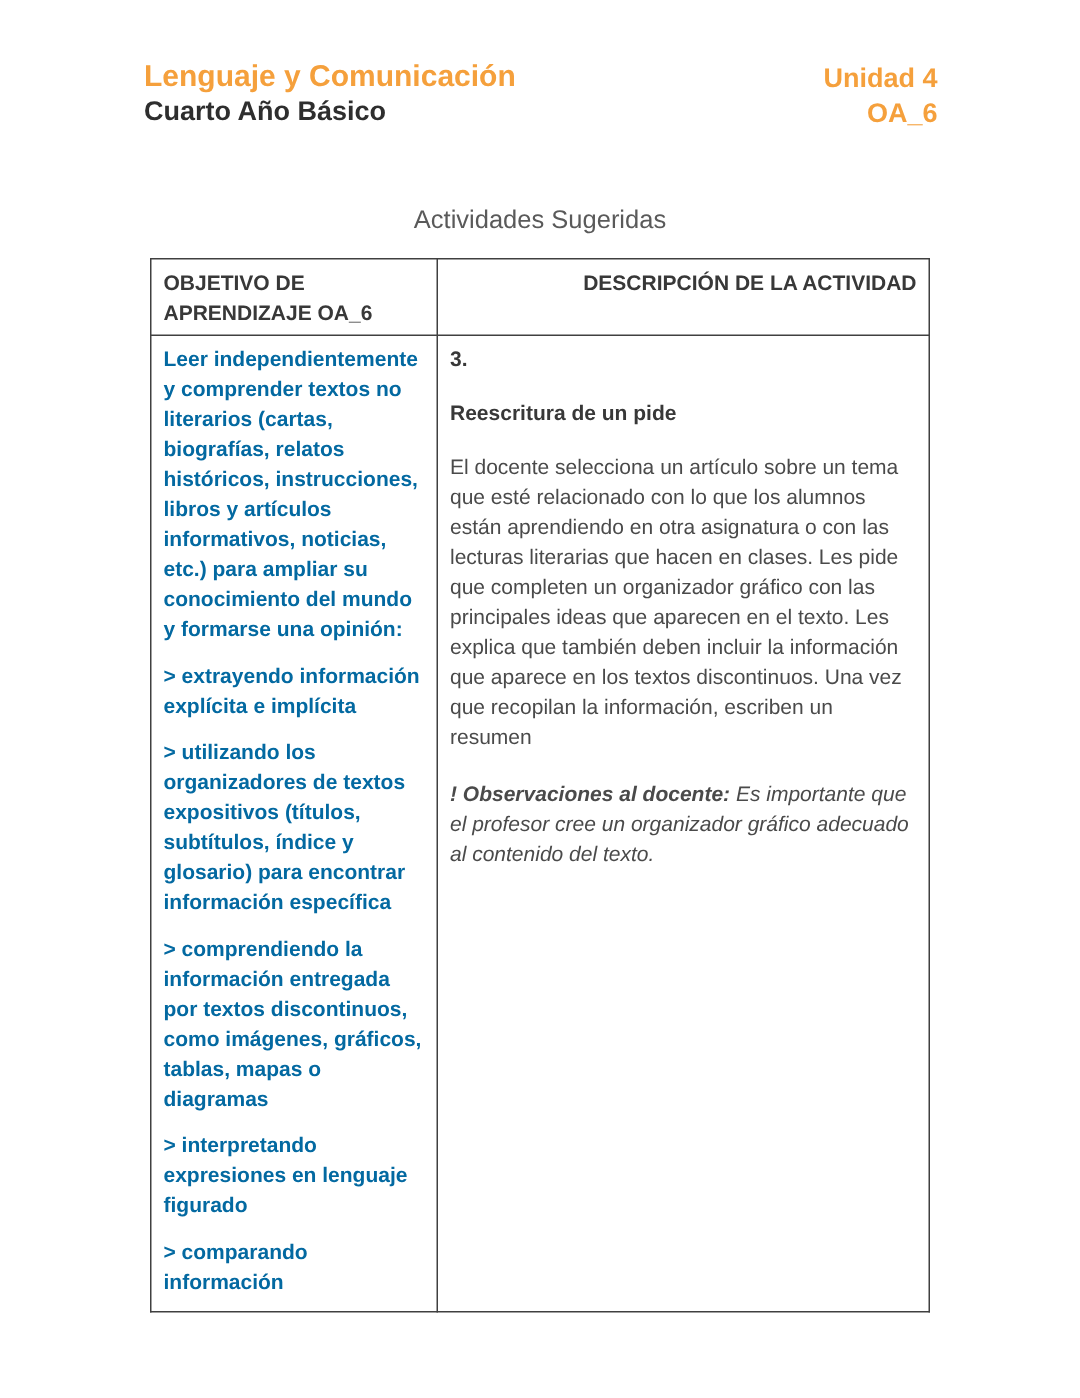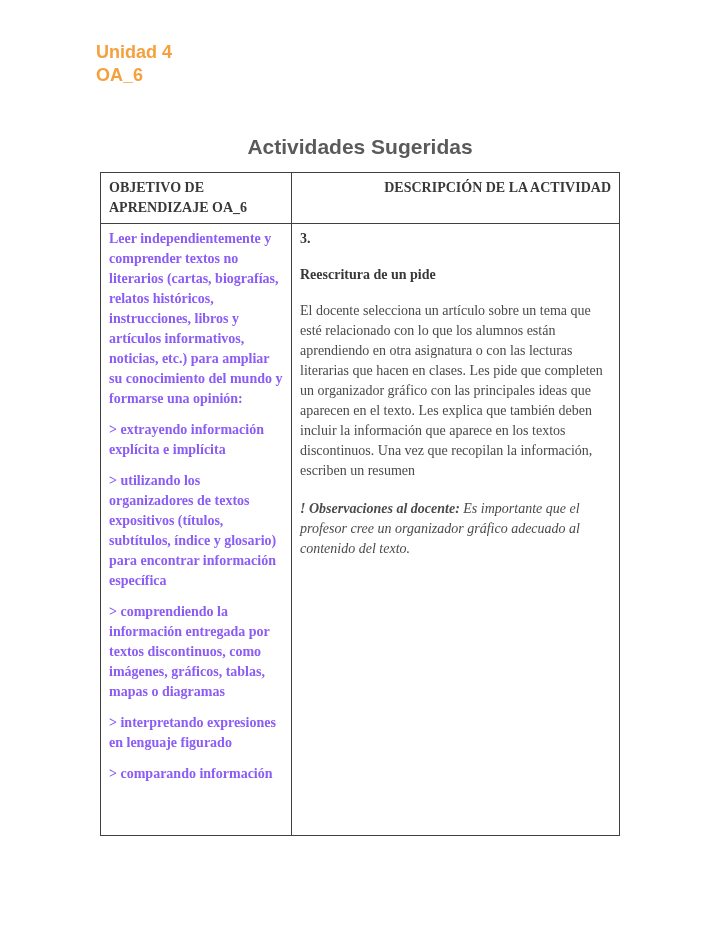--- a/index.html
+++ b/index.html
@@ -25,44 +25,43 @@
     font-weight: bold;
     color: var(--accent, #F5A03C);
     line-height: 23px;
   }
   .grade {
     font-size: 18px;
     font-weight: bold;
     color: #2e2e2e;
     line-height: 22px;
   }
-  .header-right { }
+  .header-right { text-align: right; }
   .unit, .oa {
     font-size: 18px;
     font-weight: bold;
     color: var(--accent, #F5A03C);
     line-height: 22px;
   }
   .unit { line-height: 24px; }
 
   .page-title {
     margin-top: 50px;
     text-align: center;
-    font-size: 21px;
-    font-weight: bold;
+    font-size: 17px;
+    font-weight: normal;
     color: var(--title-gray, #5a5a5a);
     line-height: 22px;
   }
 
   table.activities-table {
     width: 520px;
     margin: 14px auto 0;
     border-collapse: collapse;
     table-layout: fixed;
-    font-family: Liberation Serif, serif;
   }
   .activities-table th,
   .activities-table td {
     border: 1px solid #404040;
     vertical-align: top;
   }
   .activities-table th {
     font-size: 14px;
     font-weight: bold;
     color: #383838;
@@ -72,21 +71,21 @@
   }
   th.col-objective { width: 191px; text-align: left; }
   th.col-description { text-align: right; }
 
   .activities-table td {
     padding: 5px 8px 10px;
     font-size: 14px;
   }
   td.objective-cell {
     font-weight: bold;
-    color: #8b5cf6;
+    color: #0369a1;
     line-height: 20px;
     height: 612px;
   }
   .objective-cell p { margin: 0 0 11px; }
   .objective-cell p:last-child { margin-bottom: 0; }
 
   td.activity-cell {
     color: #4a4a4a;
     line-height: 20px;
   }
@@ -103,20 +102,24 @@
   .activity-description { margin: 16px 0 18px; }
   .activity-note { font-style: italic; }
   .note-label { font-weight: bold; font-style: italic; }
 </style>
 </head>
 <body>
 
 <div class="page">
 
   <div class="doc-header">
+    <div class="header-left">
+      <div class="subject">Lenguaje y Comunicación</div>
+      <div class="grade">Cuarto Año Básico</div>
+    </div>
     <div class="header-right">
       <div class="unit">Unidad 4</div>
       <div class="oa">OA_6</div>
     </div>
   </div>
 
   <div class="page-title">Actividades Sugeridas</div>
 
   <table class="activities-table">
     <thead>

